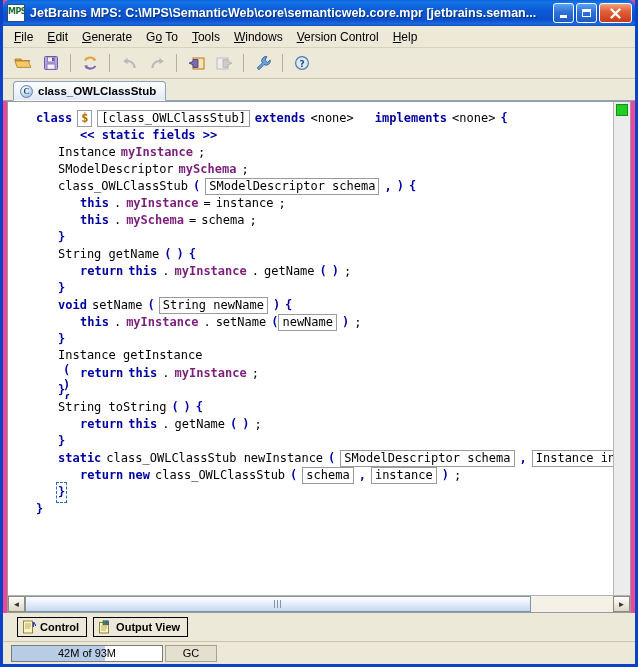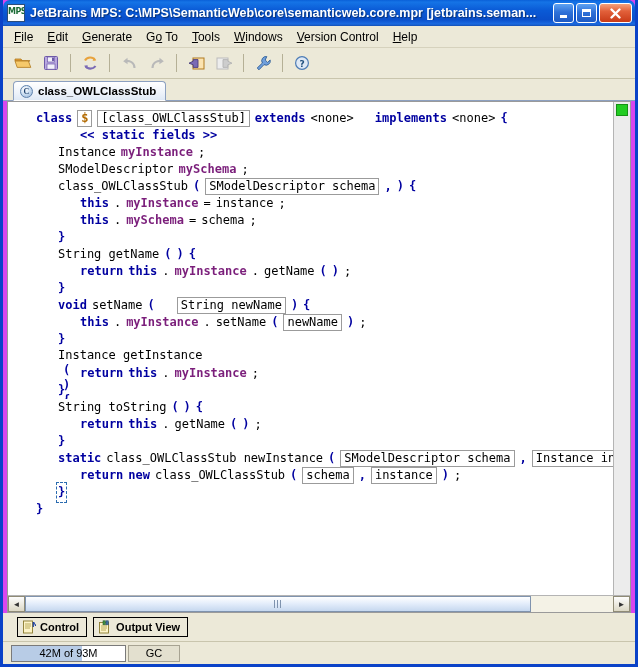--- a/index.html
+++ b/index.html
@@ -10,21 +10,21 @@
     width: 638px; height: 667px;
     font-family: "Liberation Sans", sans-serif;
     overflow: hidden;
   }
   .window {
     position: relative;
     width: 638px; height: 667px;
     box-sizing: border-box;
     border: 3px solid #0a42c8;
     border-top: none;
-    background: #d946ef;
+    background: #ec4899;
     display: flex;
     flex-direction: column;
   }
 
   
   .titlebar {
     height: 26px;
     box-sizing: border-box;
     background: linear-gradient(to bottom,
         #0a60d8 0%, #1574e6 8%, #0a5ad6 40%, #0a4fcb 75%, #1b6ae0 92%, #1550b4 100%);
@@ -282,21 +282,21 @@
   .statusbar {
     height: 22px;
     background: #ece9d8;
     border-top: 1px solid #c9c5ad;
     display: flex; align-items: center;
     flex: none;
     padding-left: 8px;
   }
   .status-text { font-size: 12px; color: #2b2b2b; flex: 1 1 auto; }
   .mem {
-    width: 115px; height: 17px;
+    width: 152px; height: 17px;
     border: 1px solid #7a7a7a;
     background: linear-gradient(to right, #b8cce6 0 62%, #ffffff 62% 100%);
     font-size: 11px; color: #000;
     display: flex; align-items: center; justify-content: center;
     box-sizing: border-box;
     margin-right: 2px;
   }
   .gc {
     width: 52px; height: 17px;
     border: 1px solid #a7a392;
@@ -483,32 +483,32 @@
             <span class="cell nb kw" style="margin-left: 5px;">)</span>
             <span class="cell nb plain" style="margin-left: 5px;">;</span>
           </div>
           <div class="ln" style="padding-left: 36px; position: relative;">
             <span class="cell nb kw">}</span>
           </div>
           <div class="ln" style="padding-left: 36px; position: relative;">
             <span class="cell nb kw">void</span>
             <span class="cell nb plain" style="margin-left: 5px;">setName</span>
             <span class="cell nb kw" style="margin-left: 5px;">(</span>
-            <span class="cell plain" style="margin-left: 22px;">String newName</span>
+            <span class="cell plain" style="margin-left: 4px;">String newName</span>
             <span class="cell nb kw" style="margin-left: 5px;">)</span>
             <span class="cell nb kw" style="margin-left: 5px;">{</span>
           </div>
           <div class="ln" style="padding-left: 58px; position: relative;">
             <span class="cell nb kw">this</span>
             <span class="cell nb plain" style="margin-left: 5px;">.</span>
             <span class="cell nb fld" style="margin-left: 5px;">myInstance</span>
             <span class="cell nb plain" style="margin-left: 5px;">.</span>
             <span class="cell nb plain" style="margin-left: 5px;">setName</span>
             <span class="cell nb kw" style="margin-left: 5px;">(</span>
-            <span class="cell plain" style="margin-left: 5px;">newName</span>
+            <span class="cell plain" style="">newName</span>
             <span class="cell nb kw" style="margin-left: 5px;">)</span>
             <span class="cell nb plain" style="margin-left: 5px;">;</span>
           </div>
           <div class="ln" style="padding-left: 36px; position: relative;">
             <span class="cell nb kw">}</span>
           </div>
           <div class="ln" style="padding-left: 36px; position: relative; flex-direction: column;">
             <span class="cell nb plain">Instance getInstance</span>
             <span class="cell nb kw" style="margin-left: 5px;">(</span>
             <span class="cell nb kw" style="margin-left: 5px;">)</span>

